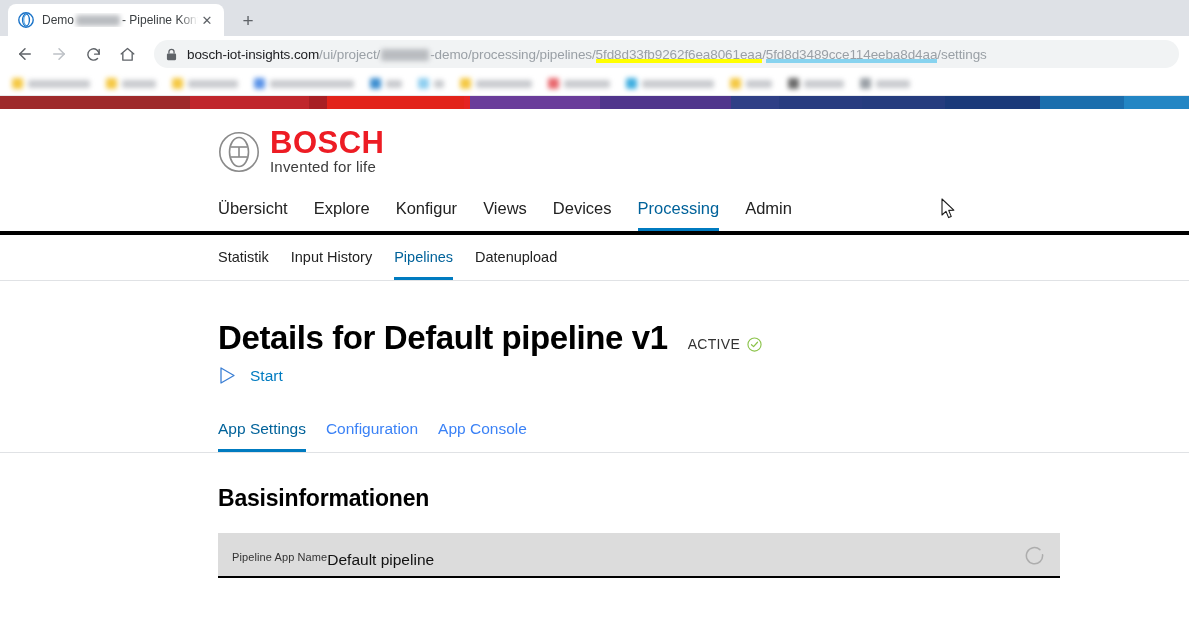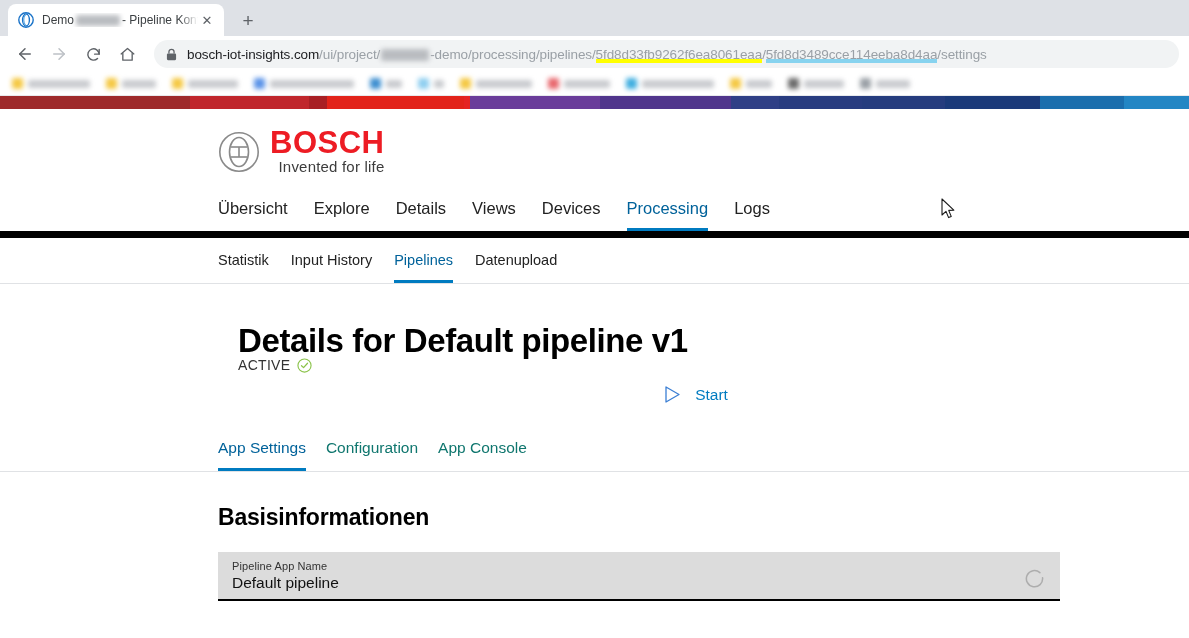--- a/index.html
+++ b/index.html
@@ -188,21 +188,20 @@
   .supergraphic span { display: block; height: 100%; }
 
   .content {
     padding: 0 0 0 0;
   }
 
   .logo-row {
     padding: 18px 0 0 218px;
     display: flex;
     align-items: flex-start;
-    text-align: right;
   }
   .logo-mark { margin-right: 10px; margin-top: 4px; }
   .logo-text-wrap { display: flex; flex-direction: column; }
   .logo-word {
     font-family: "Liberation Sans", sans-serif;
     font-size: 31px;
     font-weight: bold;
     color: #ed1c24;
     letter-spacing: 0.5px;
     line-height: 1;
@@ -210,21 +209,21 @@
   .logo-claim {
     font-size: 15px;
     color: #3c3c3c;
     margin-top: 0;
     letter-spacing: 0.2px;
   }
 
   .mainnav {
     margin-top: 22px;
     padding-left: 218px;
-    border-bottom: 7px solid #000000;
+    border-bottom: 4px solid #000000;
     display: flex;
     align-items: flex-end;
     text-align: center;
   }
   .mainnav-item {
     font-size: 16.5px;
     color: #222222;
     padding: 0 0 11px 0;
     margin-right: 26px;
     border-bottom: 3px solid transparent;
@@ -254,21 +253,20 @@
   }
   .subnav-item.active {
     color: #00629a;
     border-bottom-color: #007bc0;
   }
 
   .title-row {
     padding: 40px 0 0 218px;
     display: flex;
     align-items: baseline;
-    flex-direction: column;
   }
   .page-title {
     font-size: 33px;
     font-weight: bold;
     color: #000000;
     letter-spacing: -0.4px;
     line-height: 1;
   }
   .status-badge {
     margin-left: 20px;
@@ -282,35 +280,34 @@
   .status-check {
     margin-left: 7px;
     display: flex;
     align-items: center;
   }
 
   .start-row {
     padding: 12px 16px 0 218px;
     display: flex;
     align-items: center;
-    justify-content: center;
   }
   .play-icon { margin-right: 14px; display: flex; align-items: center; }
   .start-label { font-size: 15.5px; color: #007bc0; }
 
   .tabs {
     margin-top: 35px;
     padding-left: 218px;
     border-bottom: 1px solid #e0e2e5;
     display: flex;
     align-items: flex-end;
   }
   .tab-item {
     font-size: 15.5px;
-    color: #0f766e;
+    color: #3b82f6;
     padding: 0 0 12px 0;
     margin-right: 20px;
     border-bottom: 3px solid transparent;
     line-height: 1.1;
     white-space: nowrap;
   }
   .tab-item.active {
     color: #00629a;
     border-bottom-color: #007bc0;
   }
@@ -328,21 +325,21 @@
     width: 842px;
     background: #dcdcdc;
     border-bottom: 2px solid #000000;
     box-sizing: border-box;
     padding: 8px 14px 7px 14px;
     display: flex;
     align-items: flex-end;
     justify-content: space-between;
     min-height: 45px;
   }
-  .field-inner { display: flex; flex-direction: column; }
+  .field-inner { display: flex; }
   .field-label {
     font-size: 11px;
     color: #333333;
     margin-bottom: 2px;
     letter-spacing: 0.1px;
   }
   .field-value {
     font-size: 15.5px;
     color: #111111;
   }
@@ -499,25 +496,25 @@
         </span>
         <span class="logo-text-wrap">
           <span class="logo-word">BOSCH</span>
           <span class="logo-claim">Invented for life</span>
         </span>
       </div>
 
       <div class="mainnav">
         <span class="mainnav-item">Übersicht</span>
         <span class="mainnav-item">Explore</span>
-        <span class="mainnav-item">Details</span>
+        <span class="mainnav-item">Konfigur</span>
         <span class="mainnav-item">Views</span>
         <span class="mainnav-item">Devices</span>
         <span class="mainnav-item active">Processing</span>
-        <span class="mainnav-item">Logs</span>
+        <span class="mainnav-item">Admin</span>
       </div>
 
       <div class="subnav">
         <span class="subnav-item">Statistik</span>
         <span class="subnav-item">Input History</span>
         <span class="subnav-item active">Pipelines</span>
         <span class="subnav-item">Datenupload</span>
       </div>
 
       <div class="title-row">

